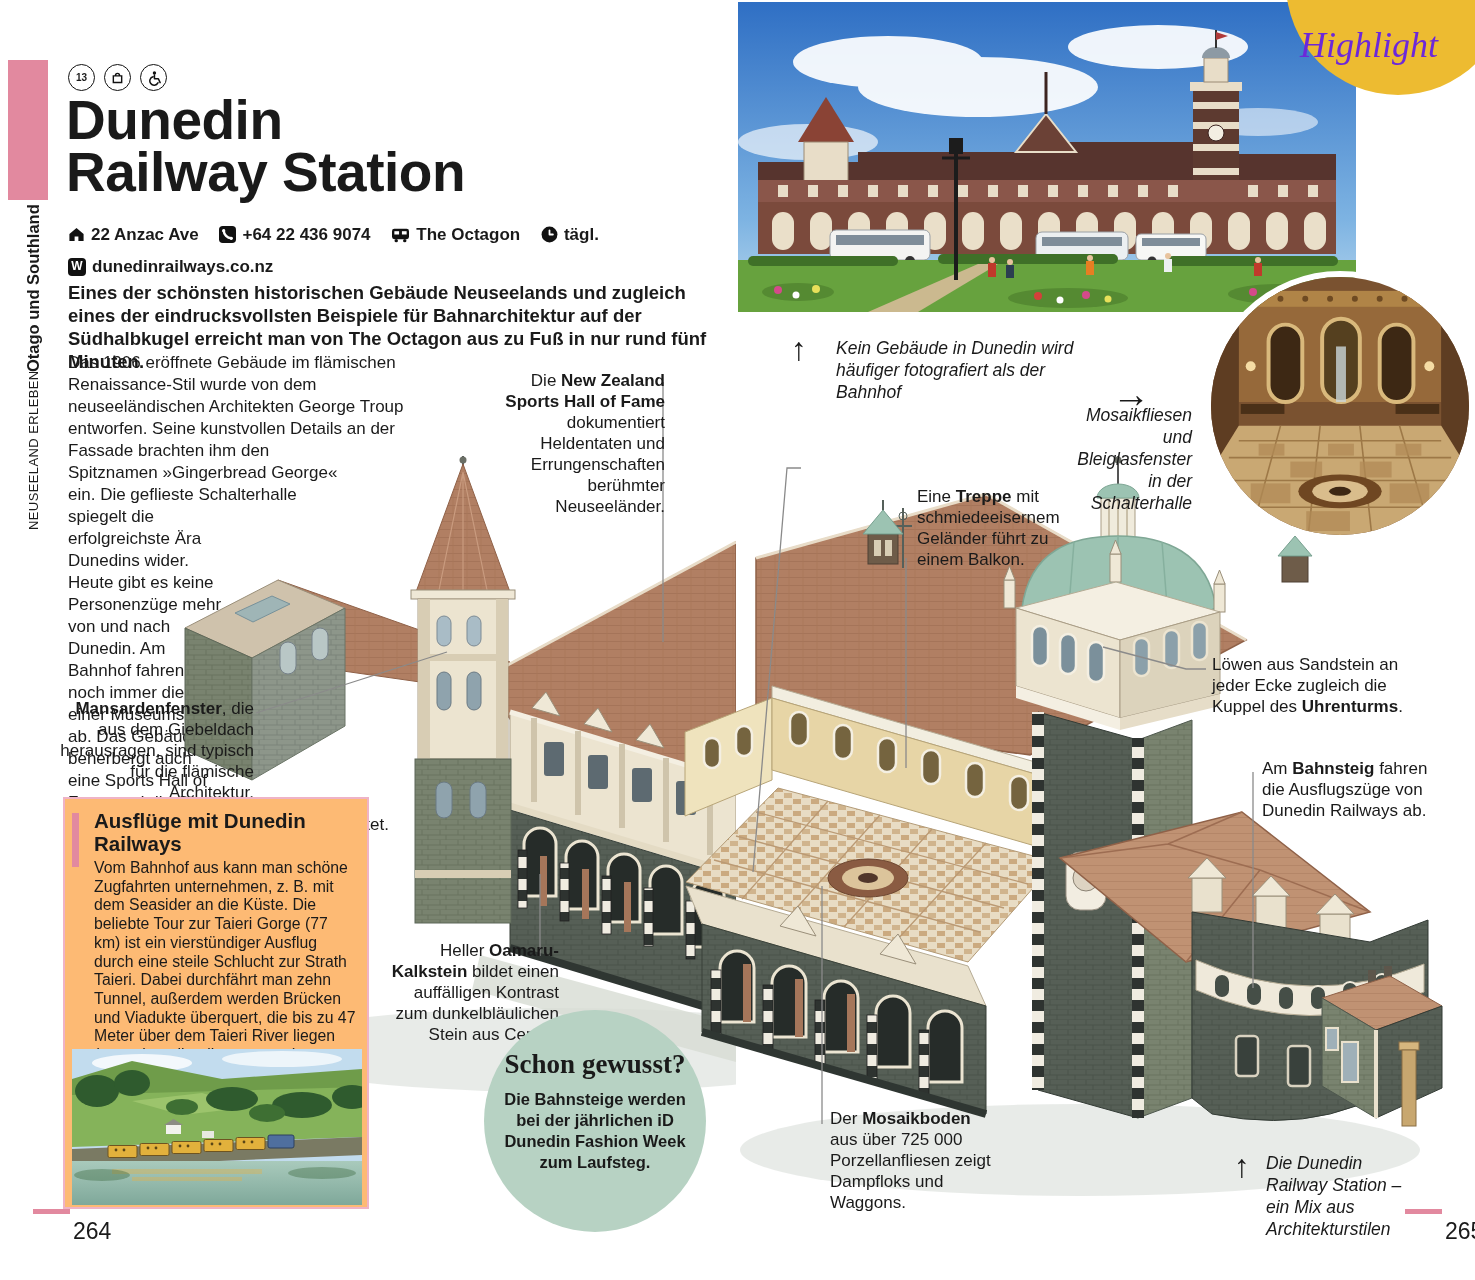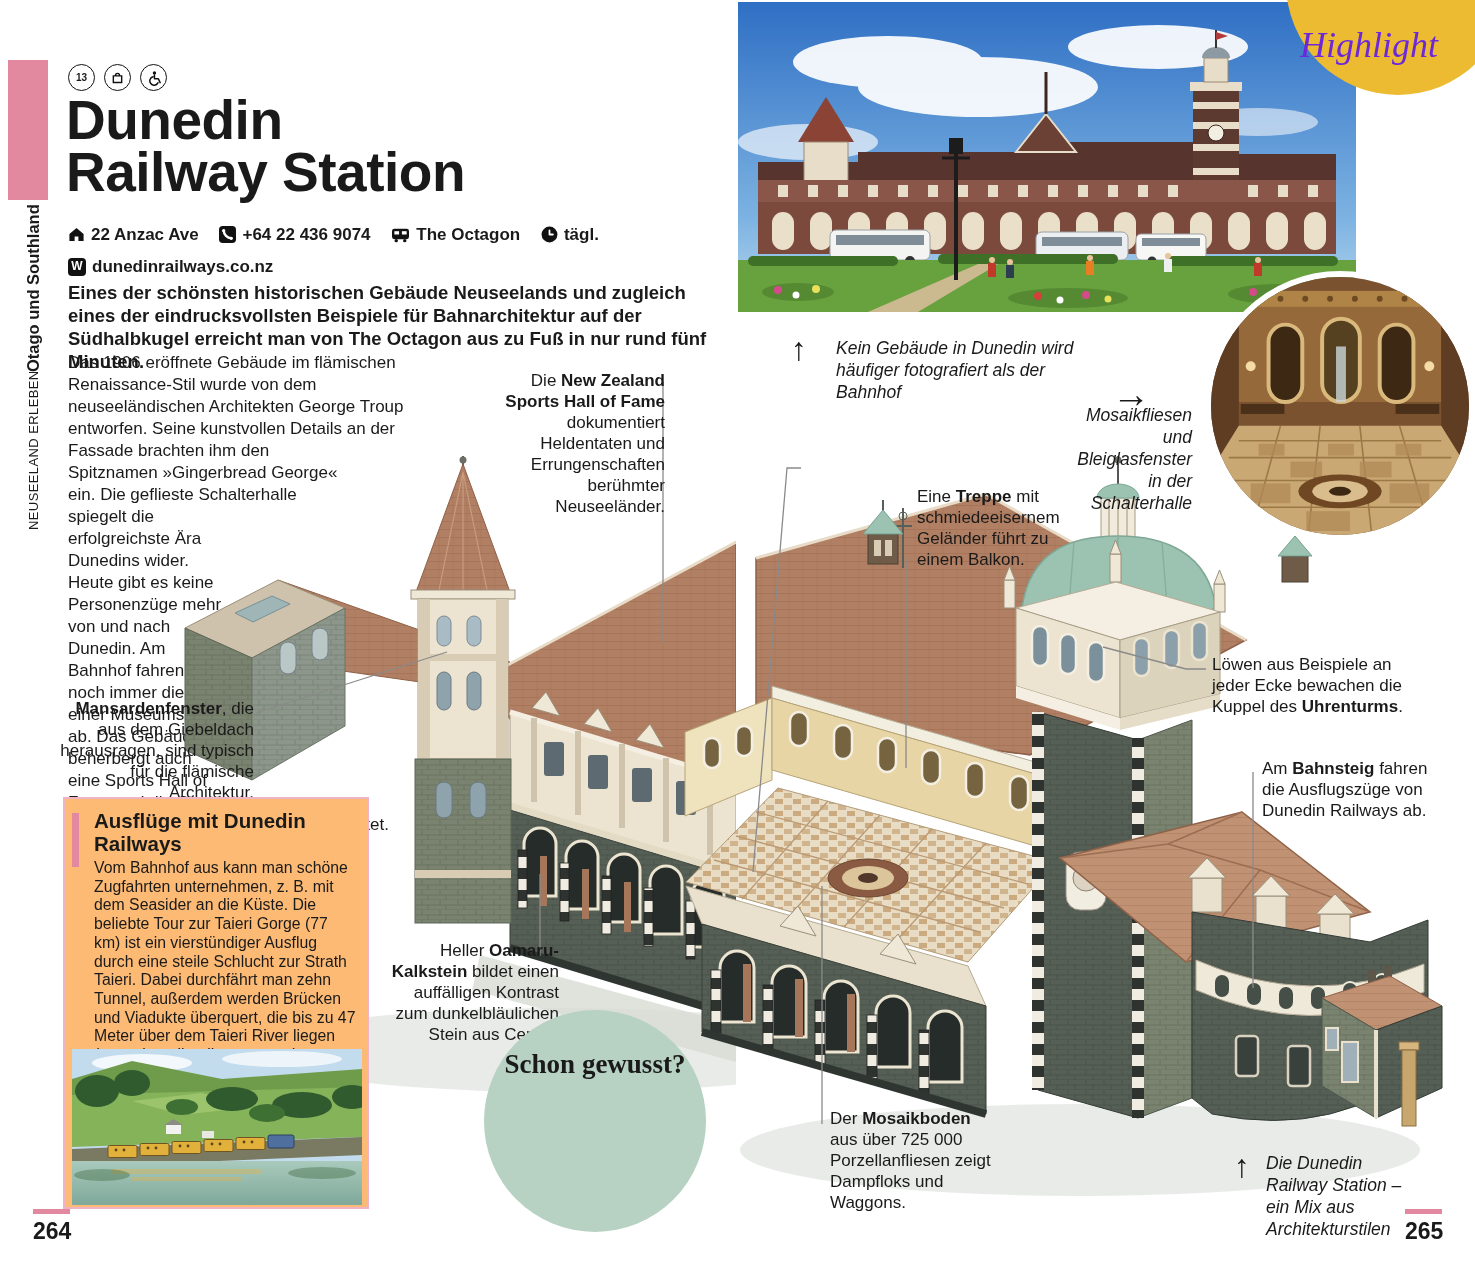--- a/index.html
+++ b/index.html
@@ -46,21 +46,21 @@
   .extext { position:absolute; left:29px; top:60px; width:262px; font-size:15.8px; line-height:18.7px; }
   .exphoto { position:absolute; left:7px; top:250px; }
 
   
   .dyk { left:484px; top:1010px; width:222px; height:222px; border-radius:50%; background:#b7d2c3; z-index:6; text-align:center; }
   .dyk-title { margin-top:40px; font-family:"Liberation Serif", serif; font-weight:bold; font-size:27px; line-height:29px; }
   .dyk-text { margin:10px auto 0; width:182px; font-weight:bold; font-size:16.5px; line-height:21px; }
 
   
   .pagebar { width:37px; height:5px; background:#e2899f; }
-  .pagenum { font-size:23px; font-weight:bold; }
+  .pagenum { font-size:23px; font-weight:normal;margin-left:40px; }
   .svg-layer { z-index:1; }
   .leaders { z-index:5; pointer-events:none; }
 </style>
 </head>
 <body>
 
 <div class="page">
 
   <div class="abs side-tab"></div>
   <div class="abs vtext side-chapter">Otago und Southland</div>
@@ -619,21 +619,21 @@
       <polyline points="1206,669 1186,669 1103,647"></polyline>
       <line x1="1253" y1="772" x2="1253" y2="988"></line>
       <line x1="822" y1="886" x2="822" y2="1124"></line>
     </g>
   </svg>
 
   <p class="ann ra" style="left:487px;top:370px;width:178px"><span>Die </span><b>New Zealand Sports Hall of Fame</b><span> dokumentiert Heldentaten und Errungenschaften berühmter Neuseeländer.</span></p>
   <p class="ann ra" style="left:58px;top:698px;width:196px"><span></span><b>Mansardenfenster</b><span>, die aus dem Giebeldach herausragen, sind typisch für die flämische Architektur.</span></p>
   <p class="ann ra" style="left:382px;top:940px;width:177px"><span>Heller </span><b>Oamaru-Kalkstein</b><span> bildet einen auffälligen Kontrast zum dunkelbläulichen Stein aus Central Otago.</span></p>
   <p class="ann" style="left:917px;top:486px;width:132px"><span>Eine </span><b>Treppe</b><span> mit schmiedeeisernem Geländer führt zu einem Balkon.</span></p>
-  <p class="ann" style="left:1212px;top:654px;width:205px"><span>Löwen aus Beispiele an jeder Ecke bewachen die Kuppel des </span><b>Uhrenturms</b><span>.</span></p>
+  <p class="ann" style="left:1212px;top:654px;width:205px"><span>Löwen aus Sandstein an jeder Ecke zugleich die Kuppel des </span><b>Uhrenturms</b><span>.</span></p>
   <p class="ann" style="left:1262px;top:758px;width:180px"><span>Am </span><b>Bahnsteig</b><span> fahren die Ausflugszüge von Dunedin Railways ab.</span></p>
   <p class="ann" style="left:830px;top:1108px;width:172px"><span>Der </span><b>Mosaikboden</b><span> aus über 725 000 Porzellanfliesen zeigt Dampfloks und Waggons.</span></p>
 
   <span class="arrow" style="left:791px;top:333px">↑</span>
   <p class="ann it" style="left:836px;top:337px;width:272px">Kein Gebäude in Dunedin wird häufiger fotografiert als der Bahnhof</p>
 
   <span class="arrow" style="left:1112px;top:378px;font-size:38px">→</span>
   <p class="ann it ra" style="left:1068px;top:404px;width:124px">Mosaikfliesen und Bleiglasfenster in der Schalterhalle</p>
 
   <span class="arrow" style="left:1234px;top:1150px">↑</span>
@@ -700,20 +700,21 @@
         </g>
       <g opacity="0.35" fill="#2f5b2e">
           <ellipse cx="30" cy="126" rx="28" ry="6"></ellipse>
           <ellipse cx="250" cy="124" rx="34" ry="6"></ellipse>
         </g>
     </svg>
   </div>
 
   <div class="abs dyk">
     <div class="dyk-title">Schon gewusst?</div>
+    <div class="dyk-text">Die Bahnsteige werden bei der jährlichen iD Dunedin Fashion Week zum Laufsteg.</div>
   </div>
 
   <div class="abs pagebar" style="left:33px;top:1209px"></div>
   <div class="abs pagenum" style="left:33px;top:1218px">264</div>
   <div class="abs pagebar" style="left:1405px;top:1209px"></div>
   <div class="abs pagenum" style="left:1405px;top:1218px;width:37px;text-align:center">265</div>
 
 </div>
 
 </body></html>

